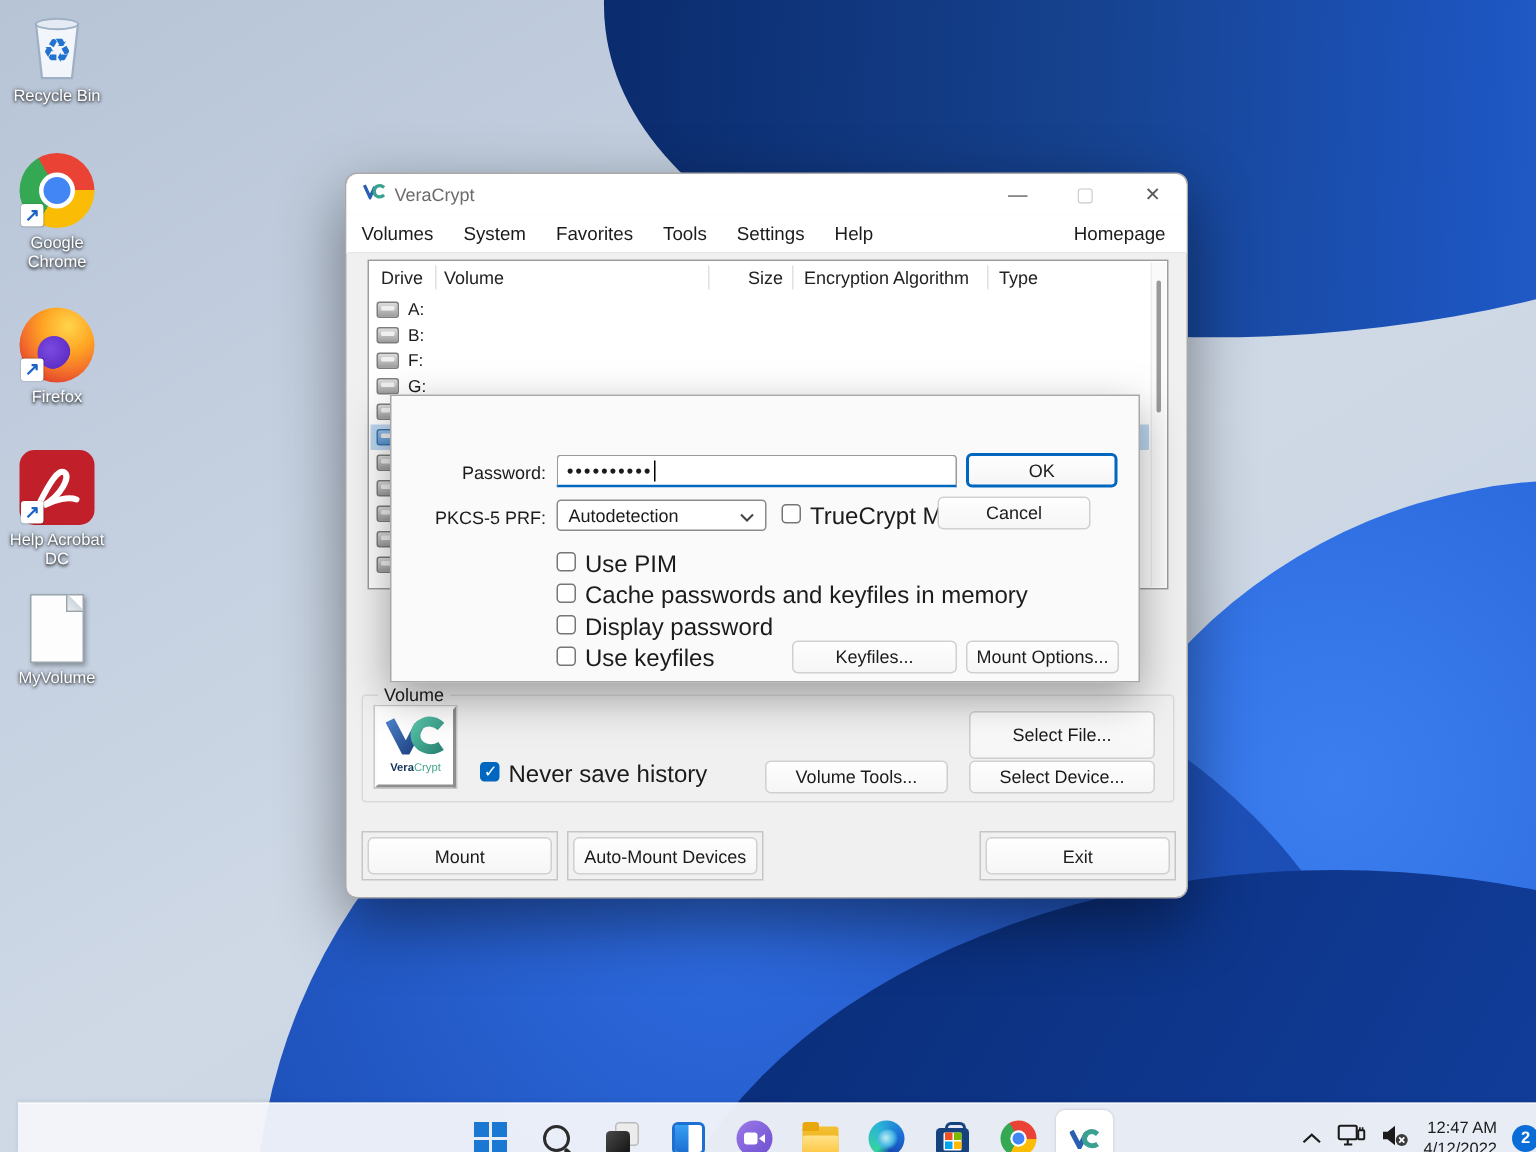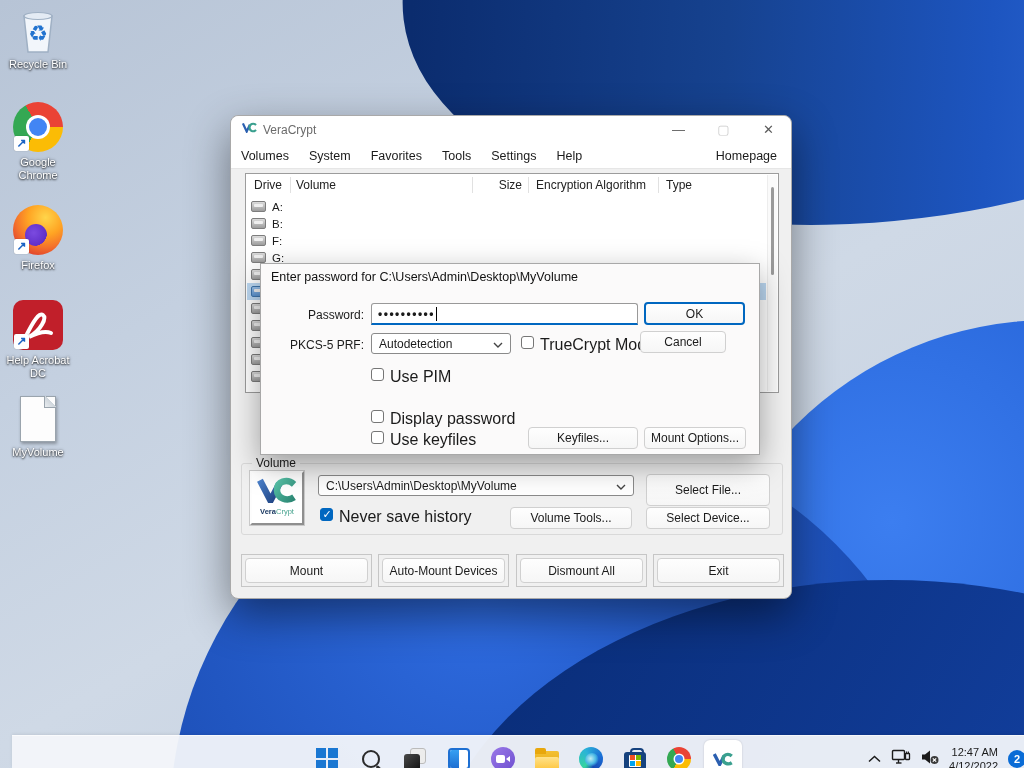--- a/index.html
+++ b/index.html
@@ -294,75 +294,69 @@
           <linearGradient id="gc" x1="0" y1="0" x2="1" y2="1">
               <stop offset="0" stop-color="#57c2a8"></stop>
               <stop offset="1" stop-color="#2c8774"></stop>
             </linearGradient>
         </defs>
         <path d="M3 4 L16 29 L27 8" stroke="url(#gv)" stroke-width="8" fill="none"></path>
         <path d="M45 9 C36 1 24 6 24 16 C24 26 36 31 45 25" stroke="url(#gc)" stroke-width="8" fill="none"></path>
       </svg>
       <div class="logo-cap"><span class="vera">Vera</span><span class="crypt">Crypt</span></div>
     </div>
-    <div class="combo" style="left:76px; top:11px; width:316px; height:21px;">
-      <span>C:\Users\Admin\Desktop\MyVolume</span>
-      <span class="chev"><svg width="10" height="6" viewBox="0 0 10 6">
-            <polyline points="1,1 5,5 9,1" fill="none" stroke="#444" stroke-width="1.4"></polyline>
-          </svg></span>
-    </div>
     <div class="btn" style="left:404px; top:10px; width:124px; height:32px;">Select File...</div>
     <div class="ckrow" style="left:78px; top:44px;">
       <span class="cbox checked"></span>
       <span>Never save history</span>
     </div>
     <div class="btn" style="left:268px; top:43px; width:122px; height:22px;">Volume Tools...</div>
     <div class="btn" style="left:404px; top:43px; width:124px; height:22px;">Select Device...</div>
   </div>
 
   <div class="big-frame" style="left:147px; width:131px;">
       <div class="btn">Auto-Mount Devices</div>
     </div>
   <div class="big-frame" style="left:10px;  width:131px;">
       <div class="btn">Mount</div>
     </div>
-  <div class="big-frame" style="left:285px; width:131px;">
-      <div class="btn">Dismount All</div>
-    </div>
   <div class="big-frame" style="left:422px; width:131px;">
       <div class="btn">Exit</div>
     </div>
 </div>
 
 <div class="dialog">
-  <div class="dlg-title">Enter password for C:\Users\Admin\Desktop\MyVolume</div>
 
   <span class="rlabel" style="left:8px; top:44px;">Password:</span>
   <div class="field">
     <span class="pw-dots">••••••••••</span>
       <span class="caret"></span>
   </div>
   <div class="btn accent" style="left:383px; top:38px; width:101px; height:23px;">OK</div>
 
   <span class="rlabel" style="left:8px; top:74px;">PKCS-5 PRF:</span>
   <div class="combo" style="left:110px; top:69px; width:140px; height:21px;">
     <span>Autodetection</span>
     <span class="chev"><svg width="10" height="6" viewBox="0 0 10 6">
           <polyline points="1,1 5,5 9,1" fill="none" stroke="#444" stroke-width="1.4"></polyline>
         </svg></span>
   </div>
   <div class="ckrow" style="left:260px; top:72px;">
     <span class="cbox"></span>
     <span>TrueCrypt Mode</span>
   </div>
-  <div class="btn" style="left:379px; top:67px; width:86px; height:22px;">Cancel</div>
+  <div class="btn" style="left:364px; top:67px; width:102px; height:22px;">Cancel</div>
 
   <div class="ckrow" style="left:110px; top:104px;">
     <span class="cbox"></span>
     <span>Use PIM</span>
+  </div>
+  <div class="ckrow" style="left:110px; top:125px;">
+    <span class="cbox"></span>
+    <span>Cache passwords and keyfiles in memory</span>
   </div>
   <div class="ckrow" style="left:110px; top:146px;">
     <span class="cbox"></span>
     <span>Display password</span>
   </div>
   <div class="ckrow" style="left:110px; top:167px;">
     <span class="cbox"></span>
     <span>Use keyfiles</span>
   </div>
   <div class="btn" style="left:267px; top:163px; width:110px; height:22px;">Keyfiles...</div>

